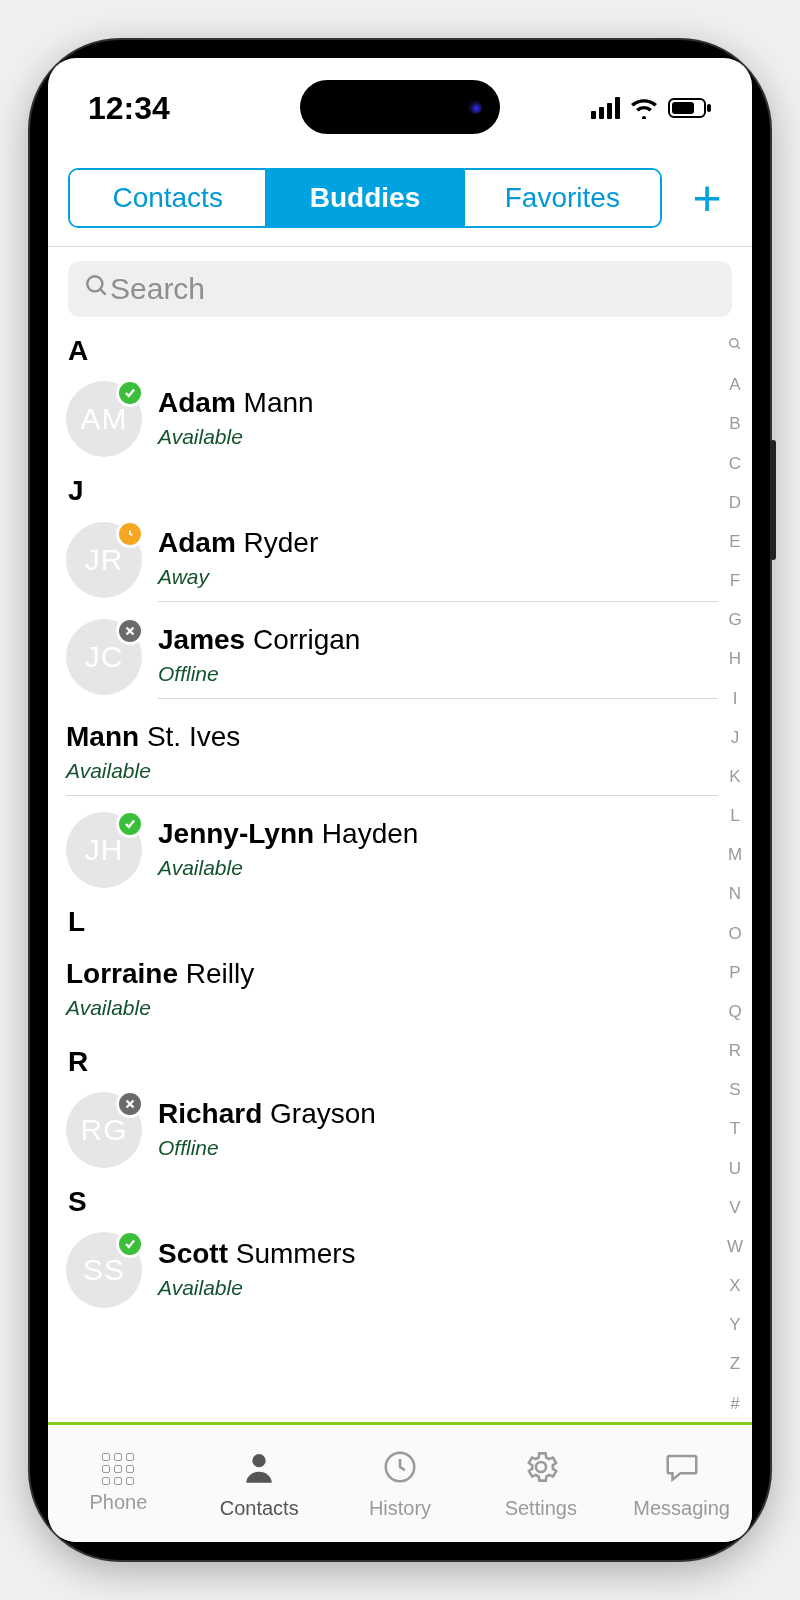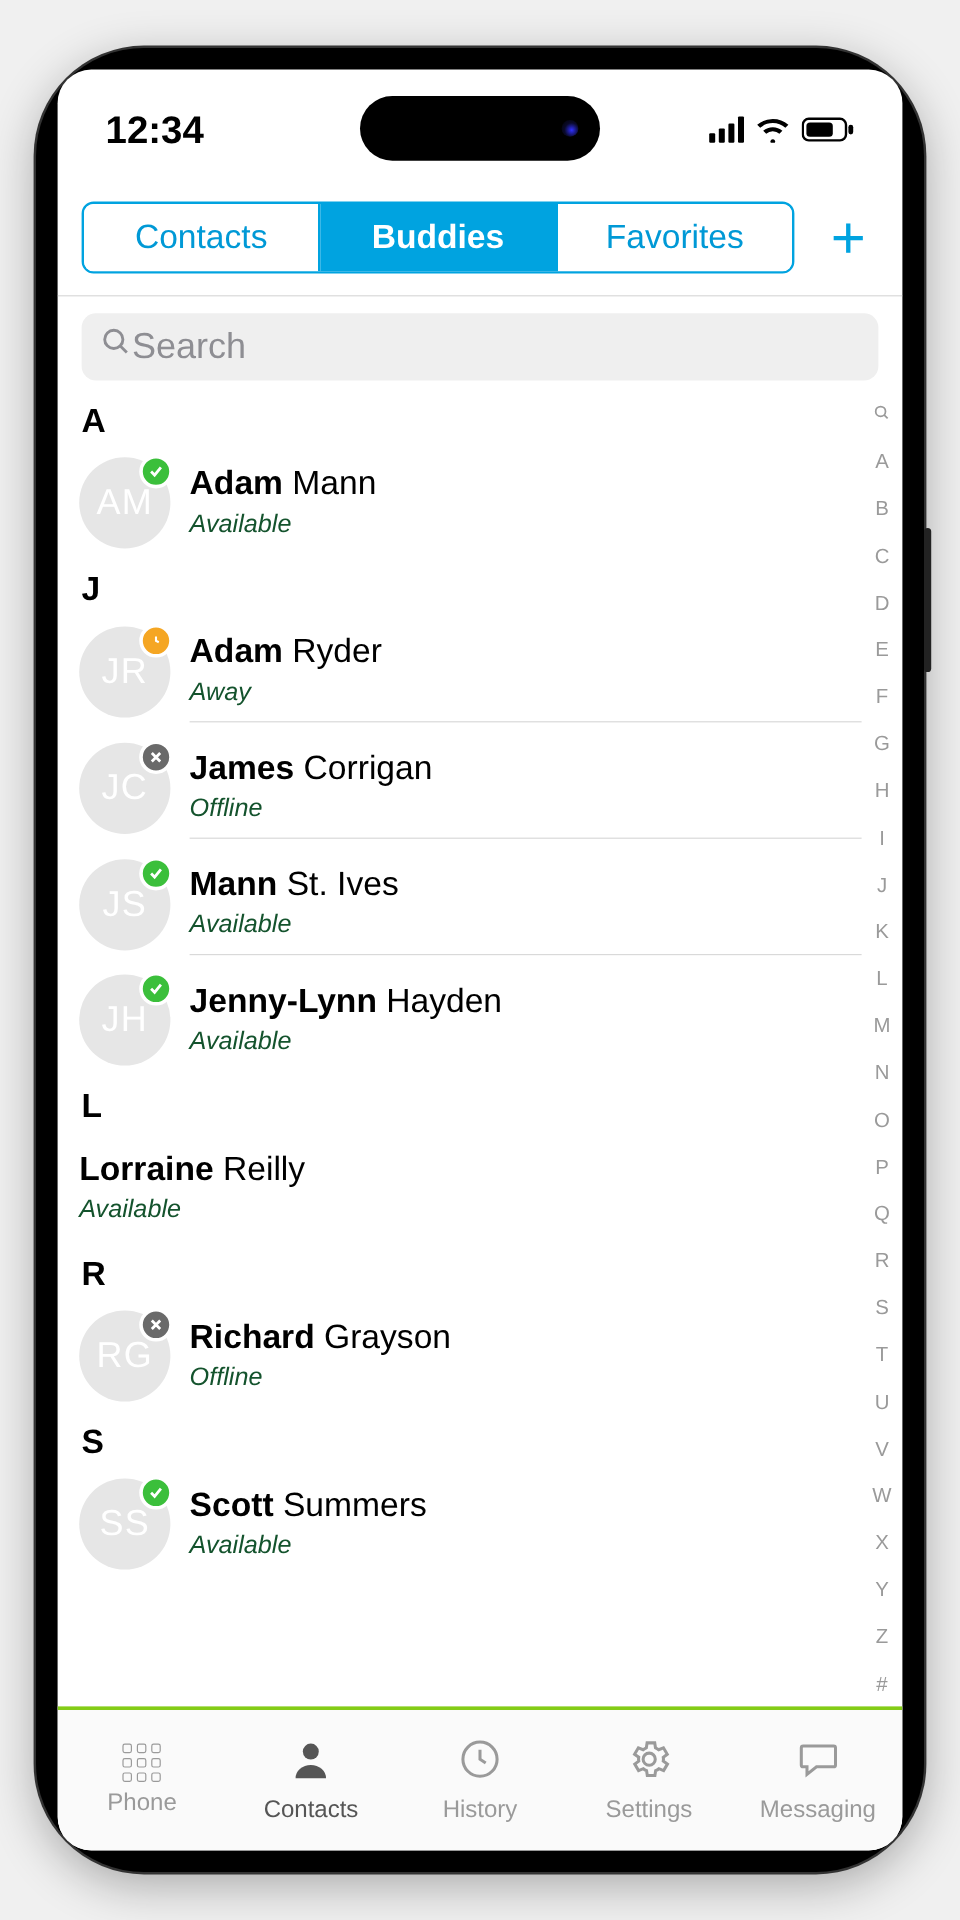--- a/index.html
+++ b/index.html
@@ -307,28 +307,20 @@
                   <path d="M6 6 L18 18 M18 6 L6 18"></path>
                 </svg>
               </div>
             </div>
             <div class="contact-info">
               <div class="contact-name"><span class="first">James</span><span> Corrigan</span></div>
               <div class="contact-status">Offline</div>
             </div>
           </div>
           <div class="contact-row">
-            <div class="avatar-wrap">
-              <div class="avatar">JS</div>
-              <div class="presence available">
-                <svg viewBox="0 0 24 24" fill="none" stroke="#fff" stroke-width="4">
-                  <path d="M5 12 l5 5 9-11"></path>
-                </svg>
-              </div>
-            </div>
             <div class="contact-info">
               <div class="contact-name"><span class="first">Mann</span><span> St. Ives</span></div>
               <div class="contact-status">Available</div>
             </div>
           </div>
           <div class="contact-row last-in-section">
             <div class="avatar-wrap">
               <div class="avatar">JH</div>
               <div class="presence available">
                 <svg viewBox="0 0 24 24" fill="none" stroke="#fff" stroke-width="4">

